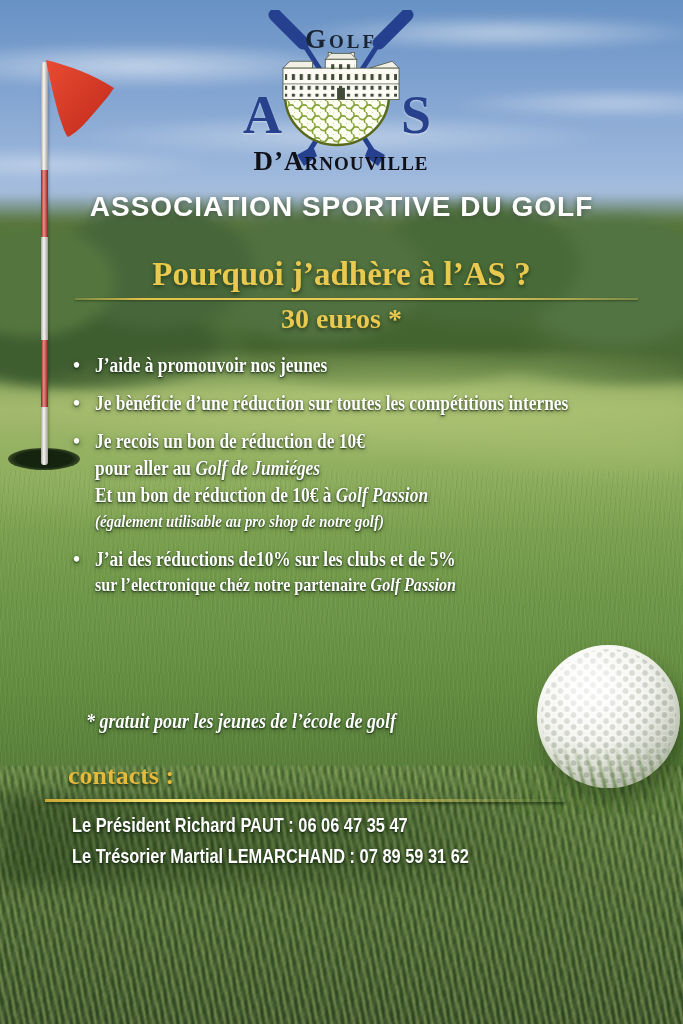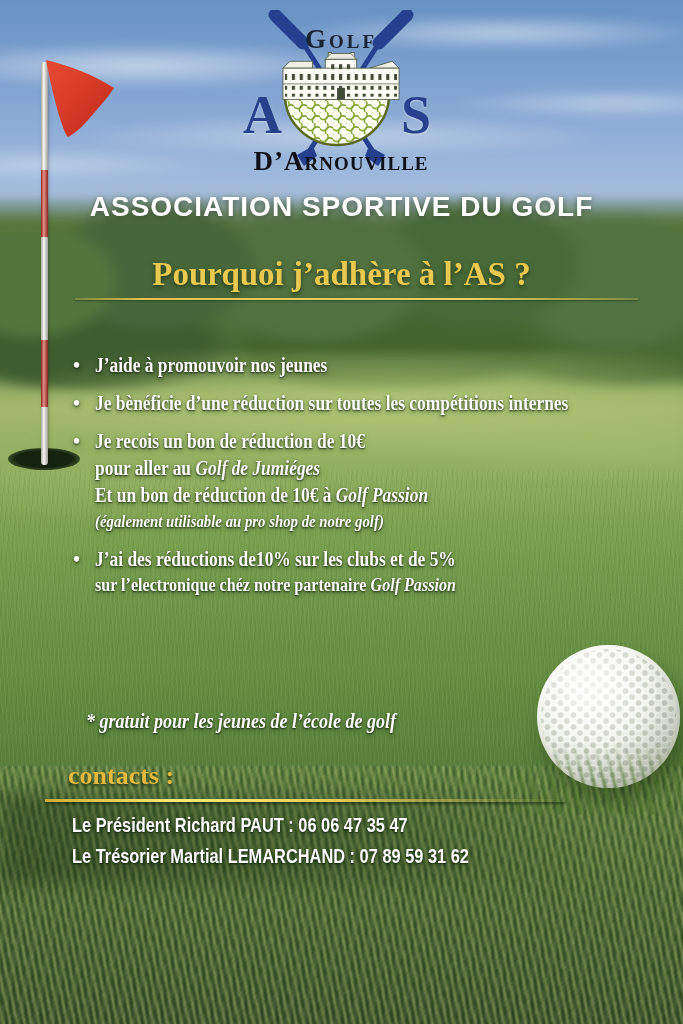--- a/index.html
+++ b/index.html
@@ -195,20 +195,21 @@
       <rect x="56" y="36" width="8" height="12" fill="#414b38"></rect>
     </svg>
     <div class="ltr ltr-a">A</div>
     <div class="ltr ltr-s">S</div>
     <div class="arno">D’Arnouville</div>
   </div>
 
   <div class="abs q-title">Pourquoi j’adhère à l’AS ?</div>
   <div class="abs banner-title">ASSOCIATION SPORTIVE DU GOLF</div>
   <div class="abs q-rule"></div>
+  <div class="abs price">30 euros *</div>
 
   <ul class="abs benefits">
     <li>
       <span class="line">J’aide à promouvoir nos jeunes</span>
     </li>
     <li>
       <span class="line">Je bènéficie d’une réduction sur toutes les compétitions internes</span>
     </li>
     <li class="sp">
       <span class="line">Je recois un bon de réduction de 10€</span>

